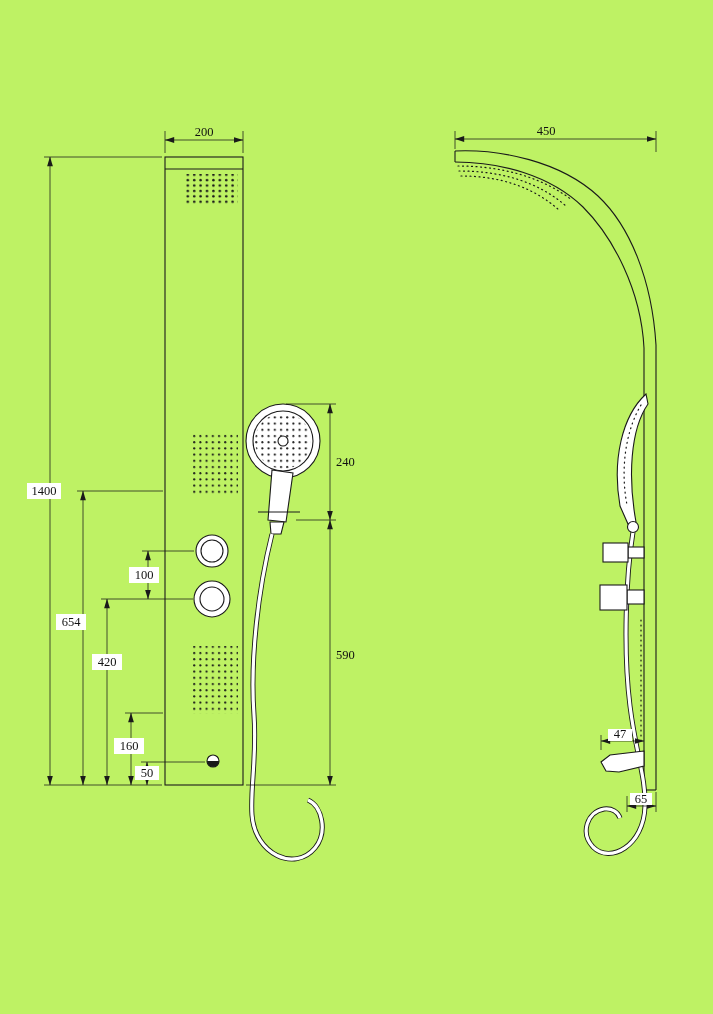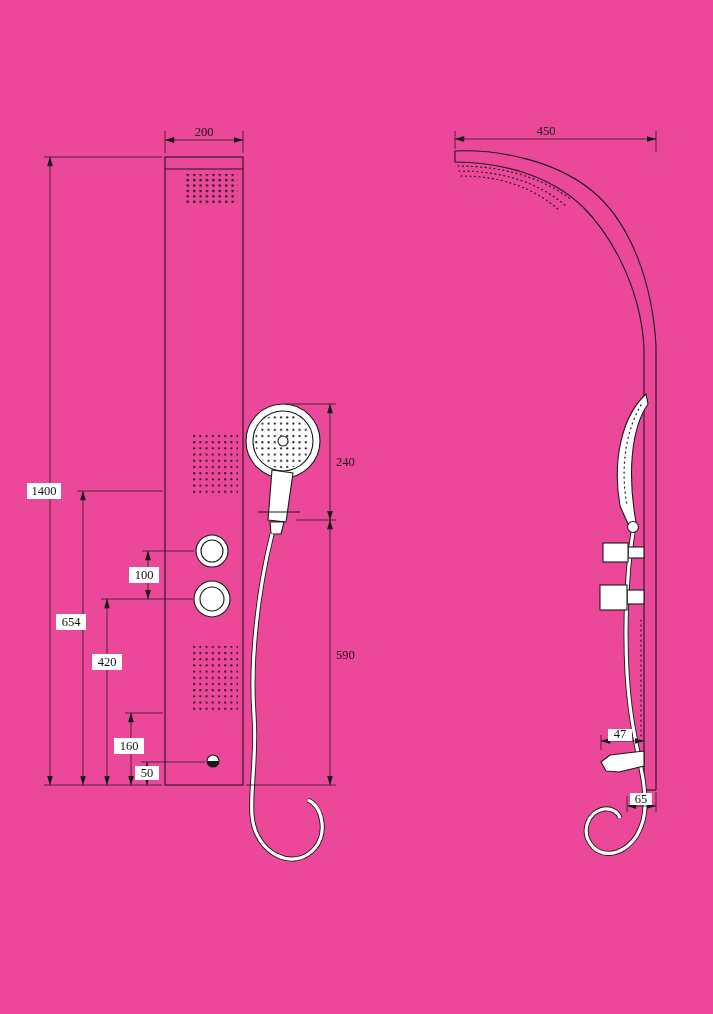--- a/index.html
+++ b/index.html
@@ -1,16 +1,16 @@
 <!DOCTYPE html>
 <html><head>
 <meta charset="utf-8">
 <style>
   html,body { margin:0; padding:0; background:#ffffff; }
-  .canvas { position:relative; width:713px; height:1014px; background:#ec4899; overflow:hidden; }
+  .canvas { position:relative; width:713px; height:1014px; background:#bef264; overflow:hidden; }
   svg { display:block; }
   .outline { fill:none; stroke:#1a1a1a; stroke-width:1.1; }
   .wh { fill:#ffffff; stroke:#1a1a1a; stroke-width:1.1; }
   .fill-dark { fill:#1a1a1a; stroke:none; }
   .ext { stroke:#1a1a1a; stroke-width:0.75; fill:none; }
   .dim { stroke:#1a1a1a; stroke-width:0.75; fill:none;
          marker-start:url(#arr); marker-end:url(#arr); }
   .dots-row { fill:none; stroke:#1a1a1a; stroke-width:1.2; stroke-dasharray:1 3.5; stroke-linecap:round; }
   .dash-face { fill:none; stroke:#1a1a1a; stroke-width:1.2; stroke-dasharray:1 4; stroke-linecap:round; }
   .hose-o { fill:none; stroke:#1a1a1a; stroke-width:5; }

